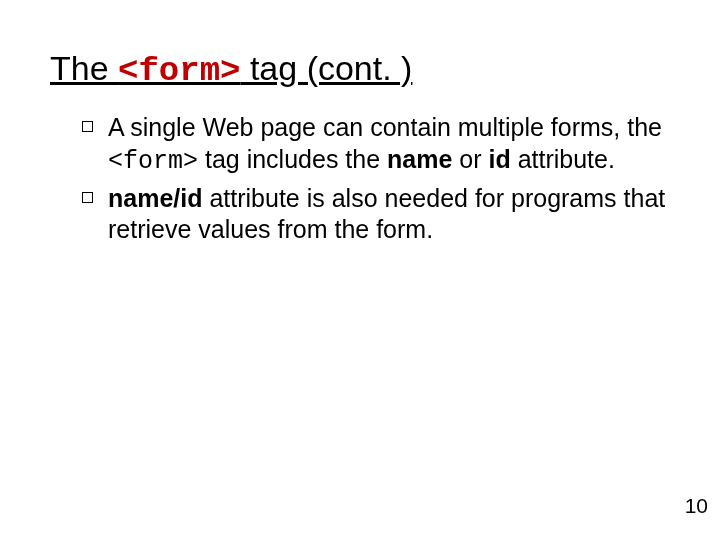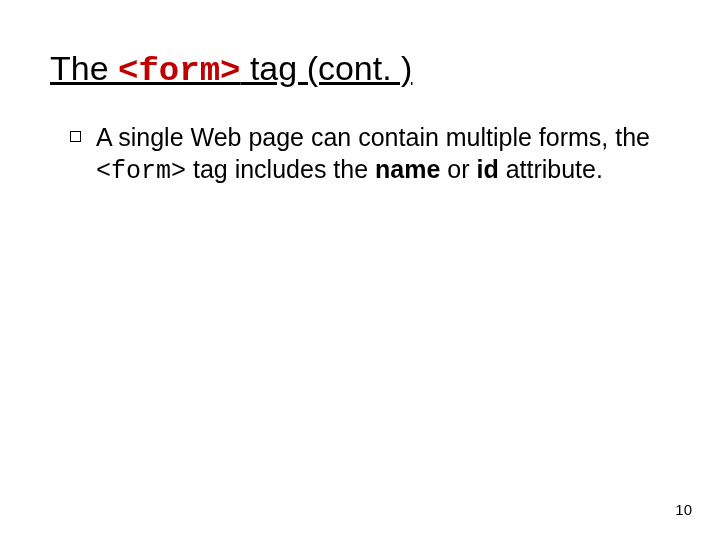--- a/index.html
+++ b/index.html
@@ -8,33 +8,33 @@
     background:#fff;
     font-family:"Trebuchet MS","Verdana",sans-serif;
     color:#000;
     position:relative;
     box-sizing:border-box;
     padding:50px 40px 0 50px;
   }
   .title{
     font-size:34px;
     text-decoration:underline;
-    margin:0 0 32px 0;
+    margin:0 0 22px 0;
     font-weight:400;
     line-height:1.1;
   }
   .title .code{
     font-family:"Courier New",monospace;
     color:#c00000;
     font-weight:700;
   }
   ul.bullets{
     list-style:none;
     padding:0 0 0 20px;
-    margin:0;
+    margin:12px;
   }
   ul.bullets li{
     position:relative;
     padding-left:26px;
     font-size:25px;
     line-height:1.25;
     margin:0 0 6px 0;
   }
   ul.bullets li::before{
     content:"";
@@ -43,31 +43,34 @@
     width:11px;height:11px;
     border:1.5px solid #000;
     box-sizing:border-box;
   }
   .inline-code{
     font-family:"Courier New",monospace;
   }
   .b{font-weight:700}
   .pagenum{
     position:absolute;
-    right:28px;
+    right:12px;
     bottom:22px;
-    font-size:15px;
+    font-size:21px;
   }
 </style>
 </head>
 <body>
 
 <h1 class="title">
   <span>The </span><span class="code">&lt;form&gt;</span><span> tag (cont. )</span>
 </h1>
 
 <ul class="bullets">
   <li>
     <span>A single Web page can contain multiple forms, the </span><span class="inline-code">&lt;form&gt;</span><span> tag includes the </span><span class="b">name</span><span> or </span><span class="b">id</span><span> attribute.</span>
   </li>
+  <li>
+    <span class="b">name/id</span><span> attribute is also needed for programs that retrieve values from the form.</span>
+  </li>
 </ul>
 
 <div class="pagenum">10</div>
 
 </body></html>

